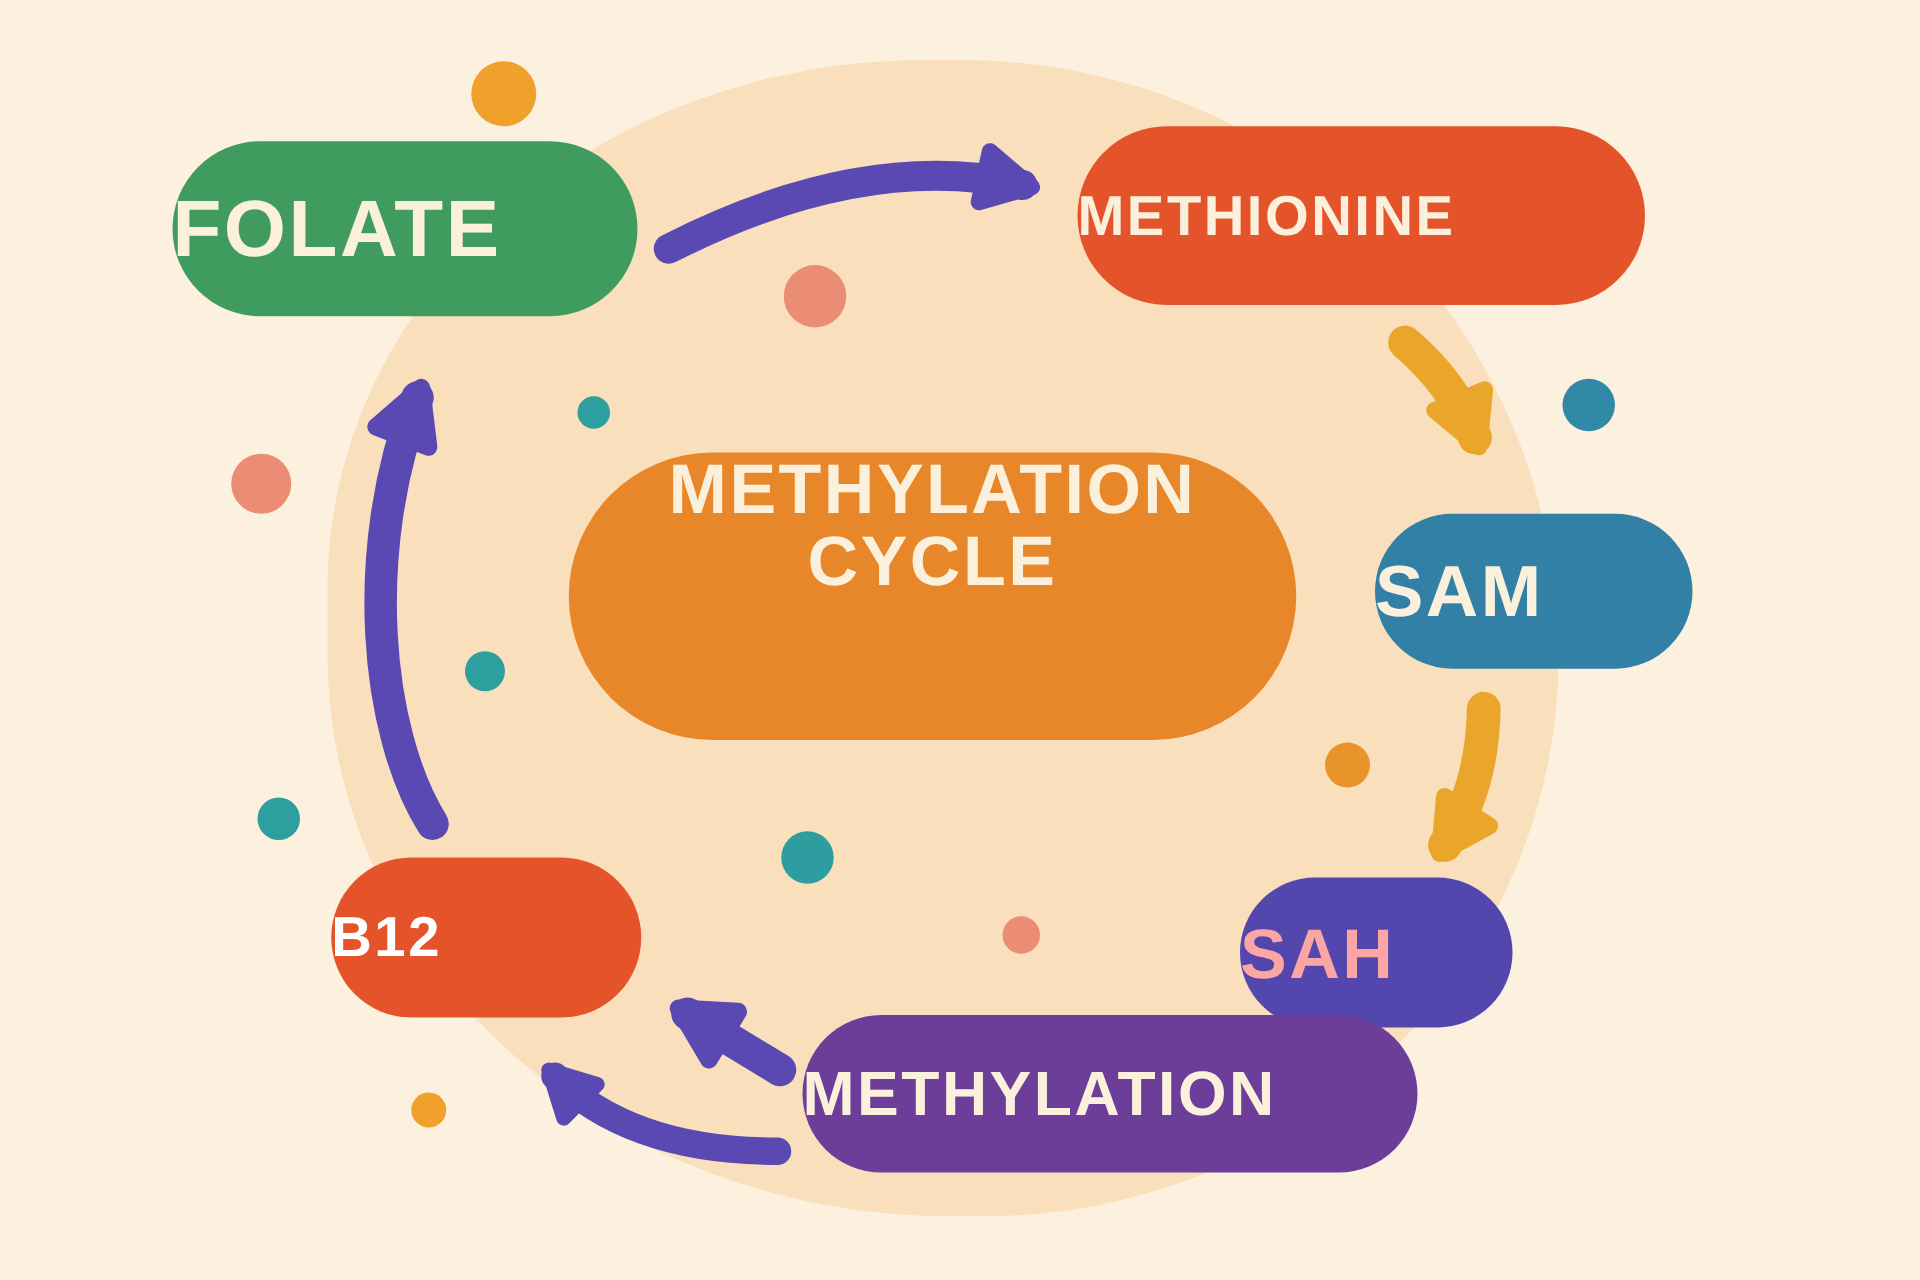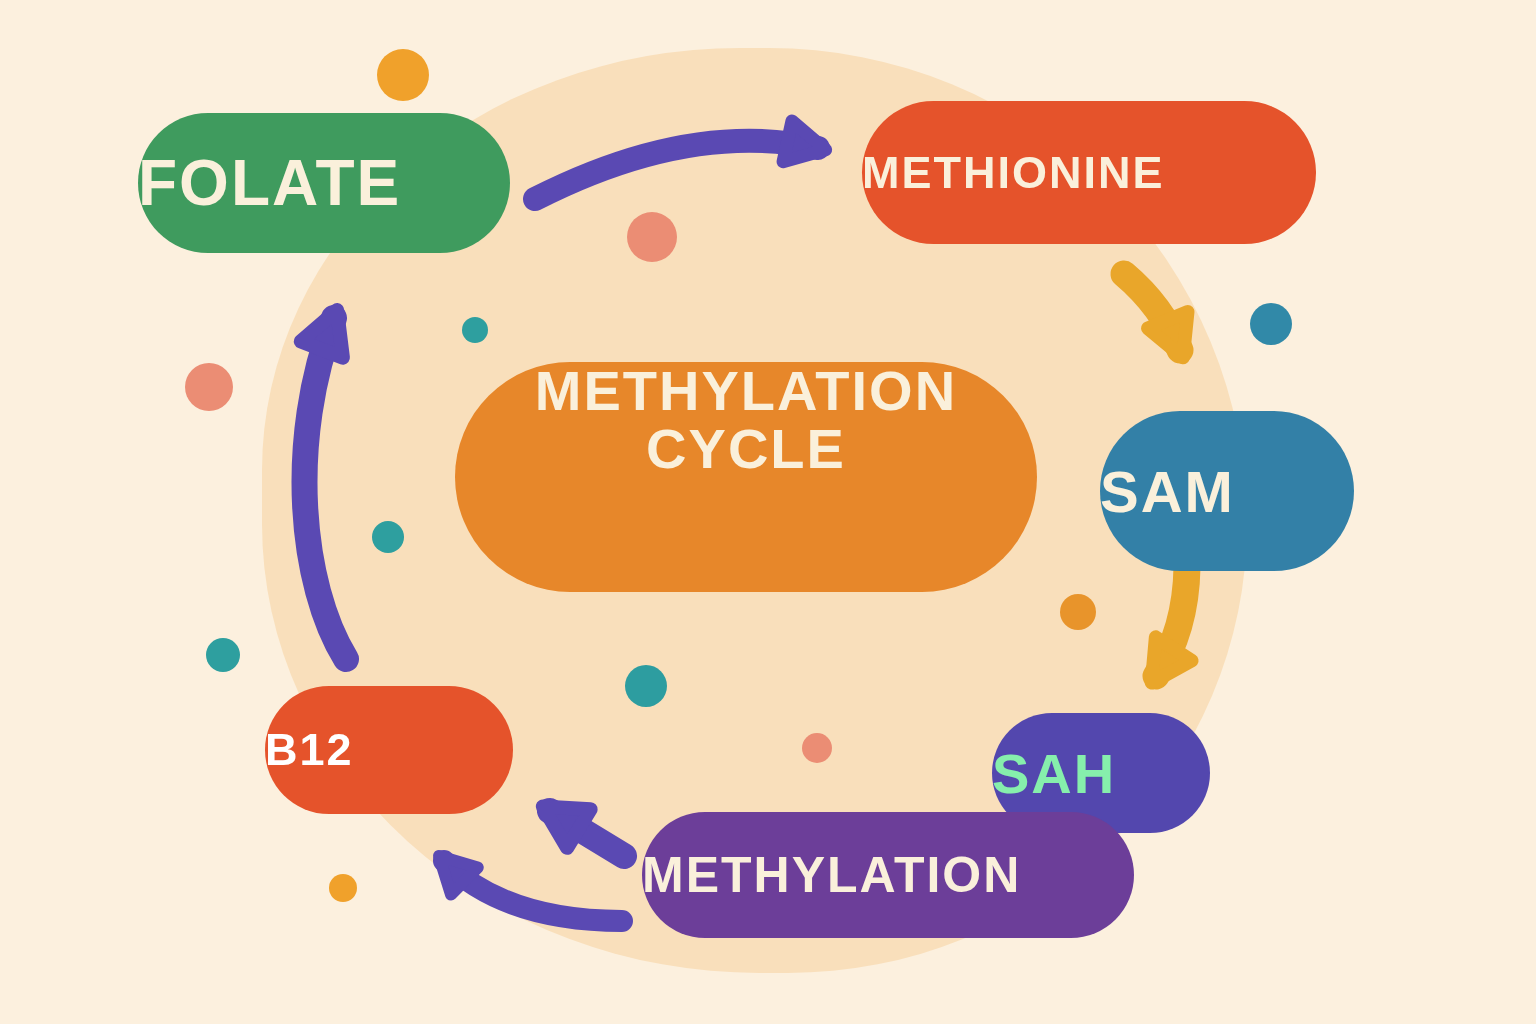--- a/index.html
+++ b/index.html
@@ -83,25 +83,25 @@
   </svg>
 
   <div class="pill fs64" style="left: 138px; top: 113px; width: 372px; height: 140px; background-color: rgb(63, 155, 94); color: rgb(250, 240, 219);">
     <span>FOLATE</span>
   </div>
 
   <div class="pill fs60" style="left: 862px; top: 101px; width: 454px; height: 143px; background-color: rgb(229, 83, 43); color: rgb(250, 240, 219);">
     <span>METHIONINE</span>
   </div>
 
-  <div class="pill fs58" style="left: 1100px; top: 411px; width: 254px; height: 160px; background-color: rgb(51, 128, 167); color: rgb(250, 240, 219);">
+  <div class="pill fs58" style="left: 1100px; top: 411px; width: 254px; height: 124px; background-color: rgb(51, 128, 167); color: rgb(250, 240, 219);">
     <span>SAM</span>
   </div>
 
-  <div class="pill fs56" style="left: 992px; top: 702px; width: 218px; height: 120px; background-color: rgb(83, 71, 174); color: #86efac; margin-top: 11px;">
+  <div class="pill fs56" style="left: 992px; top: 702px; width: 218px; height: 120px; background-color: rgb(83, 71, 174); color: #fca5a5;">
     <span>SAH</span>
   </div>
 
   <div class="pill fs50" style="left: 642px; top: 812px; width: 492px; height: 126px; background-color: rgb(108, 62, 153); color: rgb(250, 240, 219);">
     <span>METHYLATION</span>
   </div>
 
   <div class="pill fs60" style="left: 265px; top: 686px; width: 248px; height: 128px; background-color: rgb(229, 83, 43); color: #ffffff;">
     <span>B12</span>
   </div>

